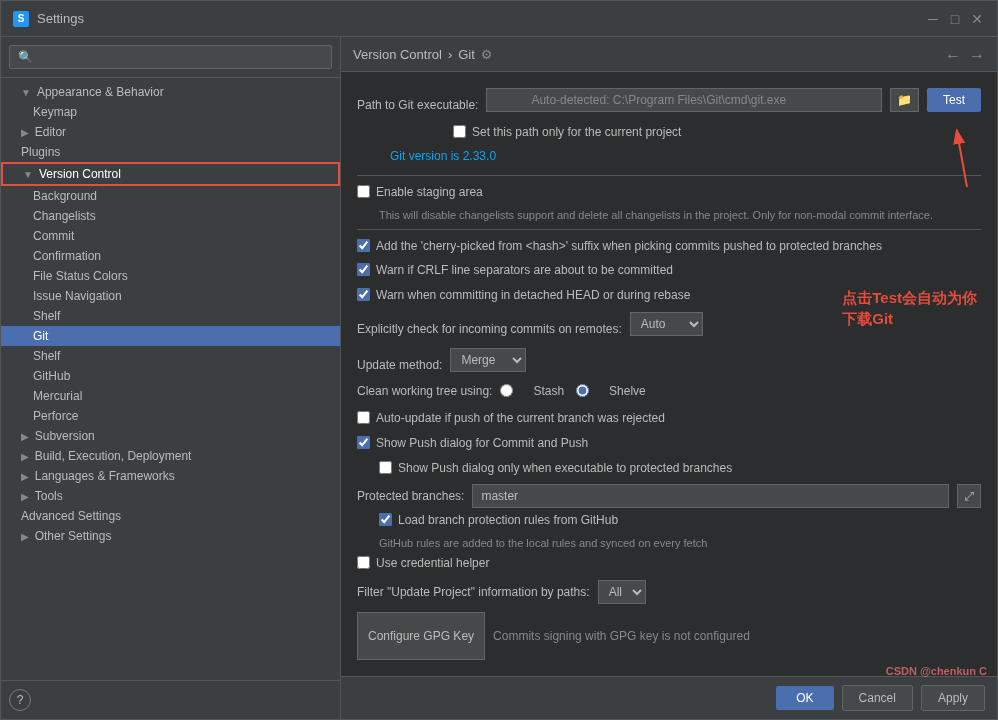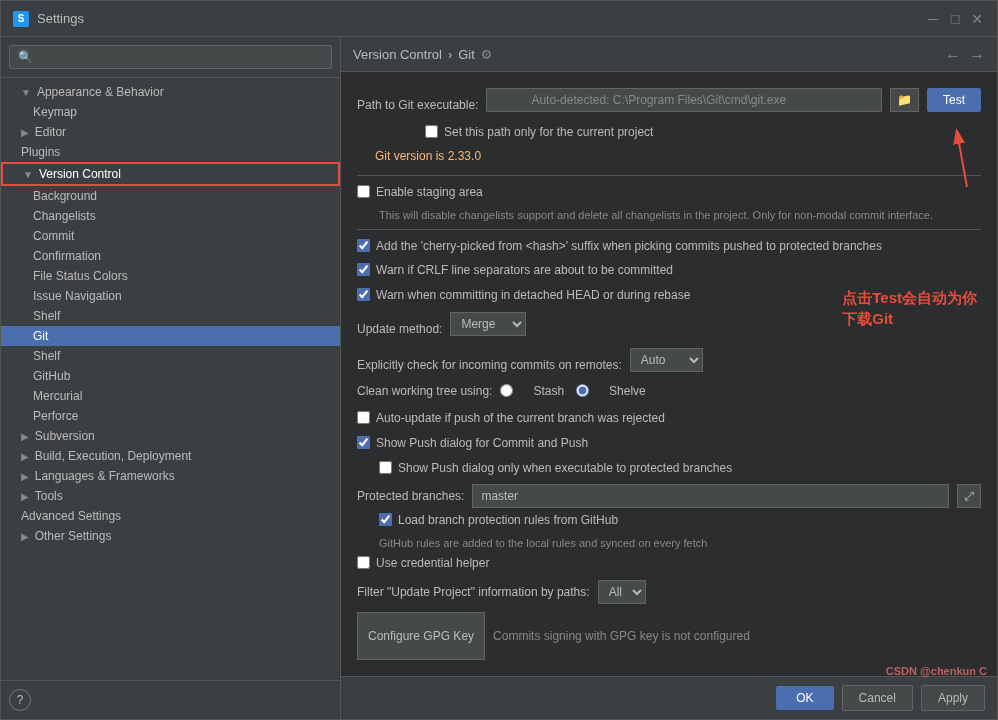--- a/index.html
+++ b/index.html
@@ -43,21 +43,21 @@
 
     .test-btn { background: #4b6eaf; border: none; color: #fff; padding: 5px 16px; cursor: pointer; font-size: 12px; border-radius: 2px; }
 
     .browse-btn { background: #45494a; border: 1px solid #646464; color: #bbbbbb; padding: 4px 6px; cursor: pointer; font-size: 12px; }
 
     .checkbox-row { display: flex; align-items: flex-start; gap: 6px; margin-bottom: 8px; }
     .checkbox-row input[type=checkbox] { margin-top: 1px; accent-color: #4b6eaf; }
     .checkbox-label { color: #bbbbbb; font-size: 12px; line-height: 1.4; }
     .checkbox-sublabel { color: #888; font-size: 11px; margin-left: 22px; margin-bottom: 6px; }
 
-    .git-version { color: #fdba74; font-size: 12px; margin-left: 18px; margin-bottom: 12px; }
+    .git-version { color: #0ea5e9; font-size: 12px; margin-left: 33px; margin-bottom: 12px; }
 
     .section-divider { border: none; border-top: 1px solid #555; margin: 8px 0; }
 
     .radio-group { display: flex; align-items: center; gap: 12px; }
     .radio-label { display: flex; align-items: center; gap: 20px; color: #bbbbbb; font-size: 12px; cursor: pointer; }
     .radio-label input { accent-color: #4b6eaf; }
 
     .select-input { background: #45494a; border: 1px solid #646464; color: #bbbbbb; padding: 3px 6px; font-size: 12px; outline: none; cursor: pointer; }
 
     .protected-input { background: #45494a; border: 1px solid #646464; color: #bbbbbb; padding: 4px 8px; font-size: 12px; flex: 1; outline: none; }
@@ -212,21 +212,21 @@
 
         <div class="panel-body">
 
           <div class="form-row">
             <span class="form-label">Path to Git executable:</span>
             <input class="form-input" type="text" style="color: rgb(136, 136, 136); padding-left: 44px;" value="Auto-detected: C:\Program Files\Git\cmd\git.exe">
             <button class="browse-btn">📁</button>
             <button class="test-btn">Test</button>
           </div>
 
-          <div class="checkbox-row" style="margin-left: 68px;">
+          <div class="checkbox-row" style="margin-left: 96px;">
             <input type="checkbox" style="">
             <span class="checkbox-label">Set this path only for the current project</span>
           </div>
 
           <div class="git-version">
             <span>Git version is 2.33.0</span>
           </div>
 
           <hr class="section-divider">
 
@@ -244,36 +244,36 @@
           </div>
 
           <div class="checkbox-row">
             <input type="checkbox" checked="" style="">
             <span class="checkbox-label">Warn if CRLF line separators are about to be committed</span>
           </div>
 
           <div class="checkbox-row">
             <input type="checkbox" checked="" style="">
             <span class="checkbox-label">Warn when committing in detached HEAD or during rebase</span>
-          </div>
-
-          <div class="form-row">
-            <span class="form-label">Update method:</span>
-            <select class="select-input">
-              <option>Merge</option>
-              <option>Rebase</option>
-            </select>
           </div>
 
           <div class="form-row">
             <span class="form-label">Explicitly check for incoming commits on remotes:</span>
             <select class="select-input">
               <option>Auto</option>
               <option>Always</option>
               <option>Never</option>
+            </select>
+          </div>
+
+          <div class="form-row">
+            <span class="form-label">Update method:</span>
+            <select class="select-input">
+              <option>Merge</option>
+              <option>Rebase</option>
             </select>
           </div>
 
           <div class="form-row">
             <span class="form-label">Clean working tree using:</span>
             <div class="radio-group">
               <label class="radio-label">
                 <input type="radio" name="clean-tree" style="">
                 <span>Stash</span>
               </label>

